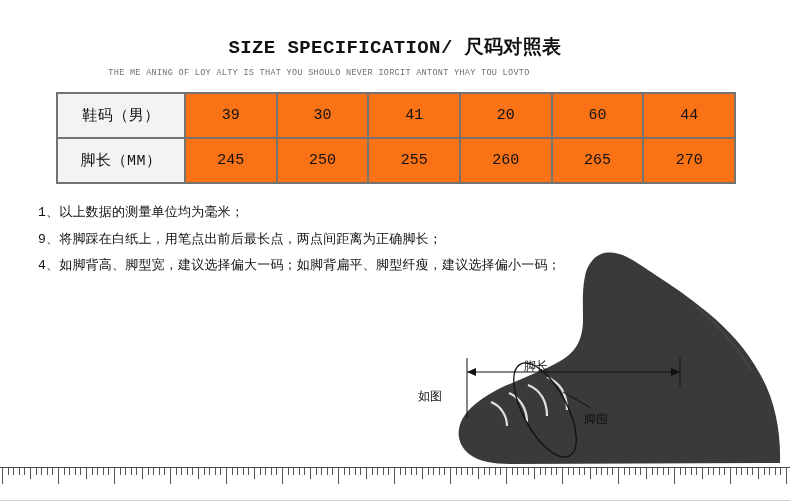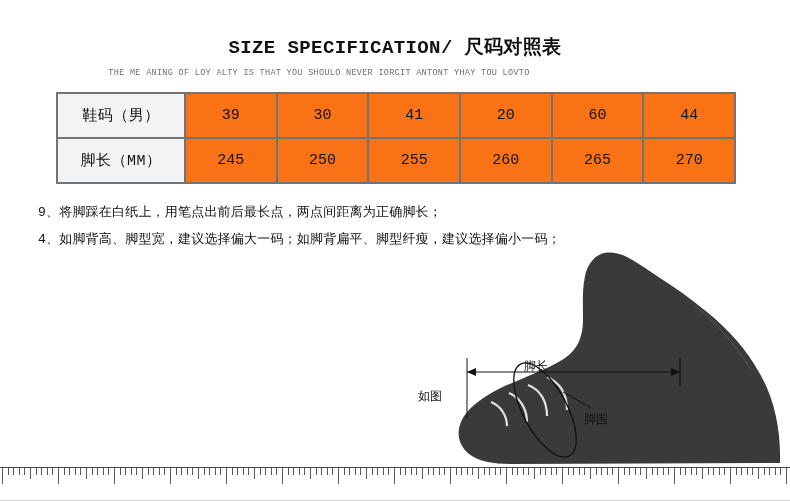--- a/index.html
+++ b/index.html
@@ -171,20 +171,21 @@
         <td class="val">250</td>
         <td class="val">255</td>
         <td class="val">260</td>
         <td class="val">265</td>
         <td class="val">270</td>
       </tr>
     </tbody>
   </table>
 
   <div class="notes">
+    <div class="note-line">1、以上数据的测量单位均为毫米；</div>
     <div class="note-line">9、将脚踩在白纸上，用笔点出前后最长点，两点间距离为正确脚长；</div>
     <div class="note-line">4、如脚背高、脚型宽，建议选择偏大一码；如脚背扁平、脚型纤瘦，建议选择偏小一码；</div>
   </div>
 
   <svg class="illus" viewBox="0 0 395 215">
 
     <path d="M 385 213
              C 386 182 380 150 365 124
              C 352 100 334 80 312 62
              C 295 48 278 36 262 26

